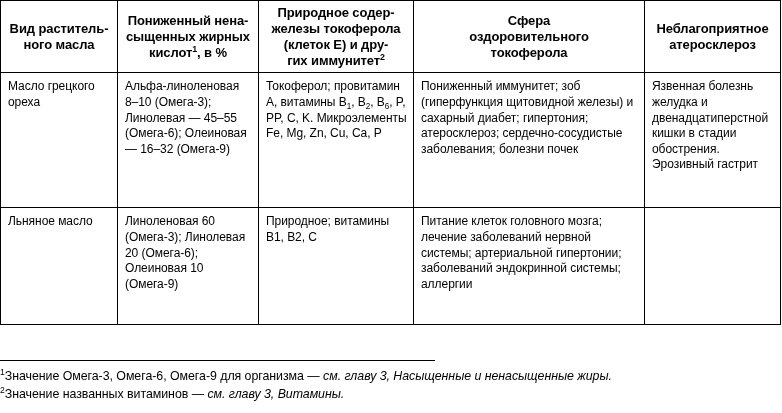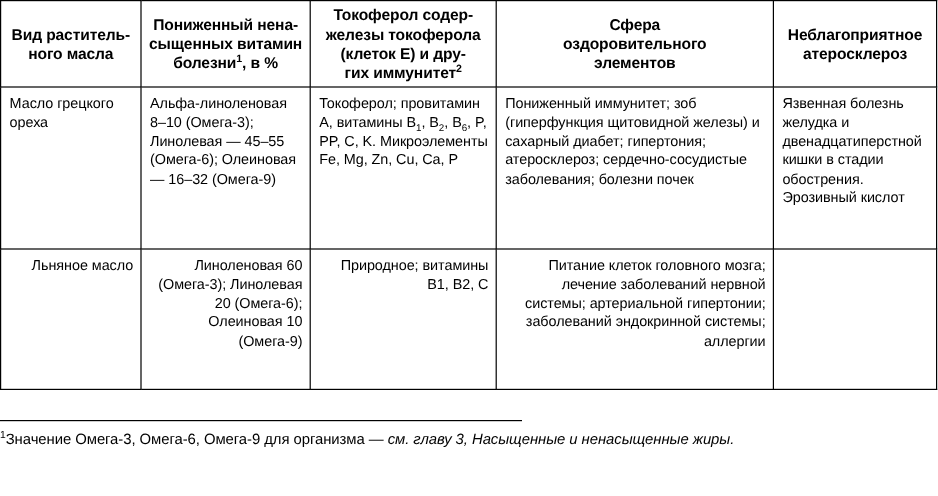--- a/index.html
+++ b/index.html
@@ -51,37 +51,37 @@
     letter-spacing: -0.05px;
   }
 
   .col1 { width: 117px; }
   .col2 { width: 141px; }
   .col3 { width: 155px; }
   .col4 { width: 231px; }
   .col5 { width: 136px; }
 
   .row1 td { height: 122px; }
-  .row2 td { height: 104px; text-align: right; }
+  .row2 td { height: 104px; }
 
   sup {
     font-size: 0.68em;
     vertical-align: super;
     line-height: 0;
   }
   sub {
     font-size: 0.68em;
     vertical-align: sub;
     line-height: 0;
   }
 
   .footnotes {
     position: absolute;
     left: 0;
-    top: 350px;
+    top: 360px;
     width: 712px;
   }
   .fn-rule {
     width: 435px;
     height: 0;
     border-top: 1.4px solid #000000;
     margin: 0 0 7px 0;
   }
   .fn-line {
     font-size: 12.4px;
@@ -110,58 +110,61 @@
         <col class="col5">
     </colgroup>
     <thead>
       <tr>
         <th>
           <span>Вид раститель-</span><br>
           <span>ного масла</span>
         </th>
         <th>
           <span>Пониженный нена-</span><br>
-          <span>сыщенных витамин</span><br>
-          <span>болезни</span><sup>1</sup><span>, в %</span>
+          <span>сыщенных жирных</span><br>
+          <span>кислот</span><sup>1</sup><span>, в %</span>
         </th>
         <th>
-          <span>Токоферол содер-</span><br>
+          <span>Природное содер-</span><br>
           <span>железы токоферола</span><br>
           <span>(клеток Е)  и дру-</span><br>
           <span>гих иммунитет</span><sup>2</sup>
         </th>
         <th>
           <span>Сфера</span><br>
           <span>оздоровительного</span><br>
-          <span>элементов</span>
+          <span>токоферола</span>
         </th>
         <th>
           <span>Неблагоприятное</span><br>
           <span>атеросклероз</span>
         </th>
       </tr>
     </thead>
     <tbody>
       <tr class="row1">
         <td>Масло грецкого ореха</td>
         <td>Альфа-линоленовая 8–10 (Омега-3); Линолевая — 45–55 (Омега-6); Олеиновая — 16–32 (Омега-9)</td>
         <td><span>Токоферол; провитамин А, витамины B</span><sub>1</sub><span>, B</span><sub>2</sub><span>, B</span><sub>6</sub><span>, P, PP, C, K. Микроэлементы Fe, Mg, Zn, Cu, Ca, P</span></td>
         <td>Пониженный иммунитет; зоб (гиперфункция щитовидной железы) и сахарный диабет; гипертония; атеросклероз; сердечно-сосудистые заболевания; болезни почек</td>
-        <td>Язвенная болезнь желудка и двенадцатиперстной кишки в стадии обострения. Эрозивный кислот</td>
+        <td>Язвенная болезнь желудка и двенадцатиперстной кишки в стадии обострения. Эрозивный гастрит</td>
       </tr>
       <tr class="row2">
         <td>Льняное масло</td>
         <td>Линоленовая 60 (Омега-3); Линолевая 20 (Омега-6); Олеиновая 10 (Омега-9)</td>
         <td>Природное; витамины В1, В2, С</td>
         <td>Питание клеток головного мозга; лечение заболеваний нервной системы; артериальной гипертонии; заболеваний эндокринной системы; аллергии</td>
         <td></td>
       </tr>
     </tbody>
   </table>
 
   <div class="footnotes">
     <div class="fn-rule"></div>
     <div class="fn-line">
       <span class="fn-marker">1</span><span>Значение Омега-3, Омега-6, Омега-9 для организма — </span><i>см. главу 3, Насыщенные и ненасыщенные жиры.</i>
     </div>
+    <div class="fn-line">
+      <span class="fn-marker">2</span><span>Значение названных витаминов — </span><i>см. главу 3, Витамины.</i>
+    </div>
   </div>
 
 </div>
 
 </body></html>

